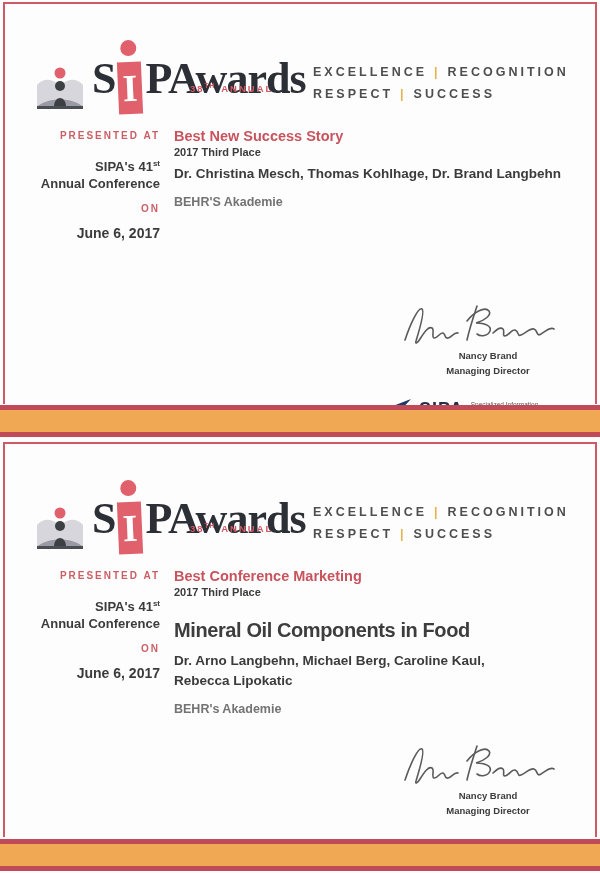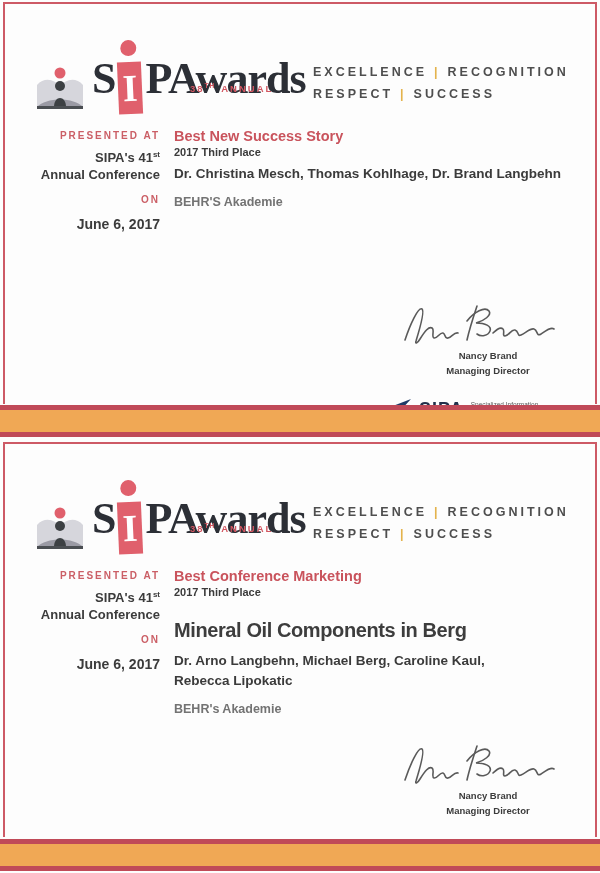--- a/index.html
+++ b/index.html
@@ -34,21 +34,21 @@
   .annual .aw { margin-left:6px; }
 
   
   .motto { position:absolute; left:313px; top:62px; font-size:12.5px; font-weight:bold;
            letter-spacing:3px; color:#4e4e4e; line-height:1.75; white-space:nowrap; }
   .motto .sep { color:#e4b34c; padding:0 7px; }
 
   
   .sidebar { position:absolute; left:0; top:130px; width:160px; text-align:right; color:#3b3b3b; }
   .small-red { color:#cb5f66; font-size:10px; font-weight:bold; letter-spacing:2px; }
-  .conf { font-size:13px; font-weight:bold; line-height:1.3; margin-top:9px; }
+  .conf { font-size:13px; font-weight:bold; line-height:1.3; margin-top:18px; }
   .conf sup { font-size:8px; }
   .on-label { margin-top:10px; }
   .date { font-size:14px; font-weight:bold; margin-top:11px; }
 
   
   .main { position:absolute; left:174px; top:128px; width:412px; color:#3b3b3b; }
   .category { color:#c9535c; font-size:14.5px; font-weight:bold; }
   .place { font-size:11px; font-weight:bold; margin-top:2px; }
   .title { font-size:20px; font-weight:bold; color:#3d3d3d; letter-spacing:-0.4px;
            line-height:1.38; margin-top:19px; white-space:nowrap; }
@@ -159,21 +159,21 @@
       <div class="small-red">PRESENTED AT</div>
       <div class="conf"><span>SIPA's 41</span><sup>st</sup><br><span>Annual Conference</span></div>
       <div class="small-red on-label">ON</div>
       <div class="date">June 6, 2017</div>
     </div>
 
     <div class="main">
       <div class="category">Best Conference Marketing</div>
       <div class="place">2017 Third Place</div>
       <div class="title">
-        <div>Mineral Oil Components in Berg</div>
+        <div>Mineral Oil Components in Food</div>
       </div>
       <div class="recipients">
         <div>Dr. Arno Langbehn, Michael Berg, Caroline Kaul,</div>
         <div>Rebecca Lipokatic</div>
       </div>
       <div class="org">BEHR's Akademie</div>
     </div>
 
     <div class="sig-block">
       <svg class="sig-svg" width="160" height="48" viewBox="0 0 160 48">

